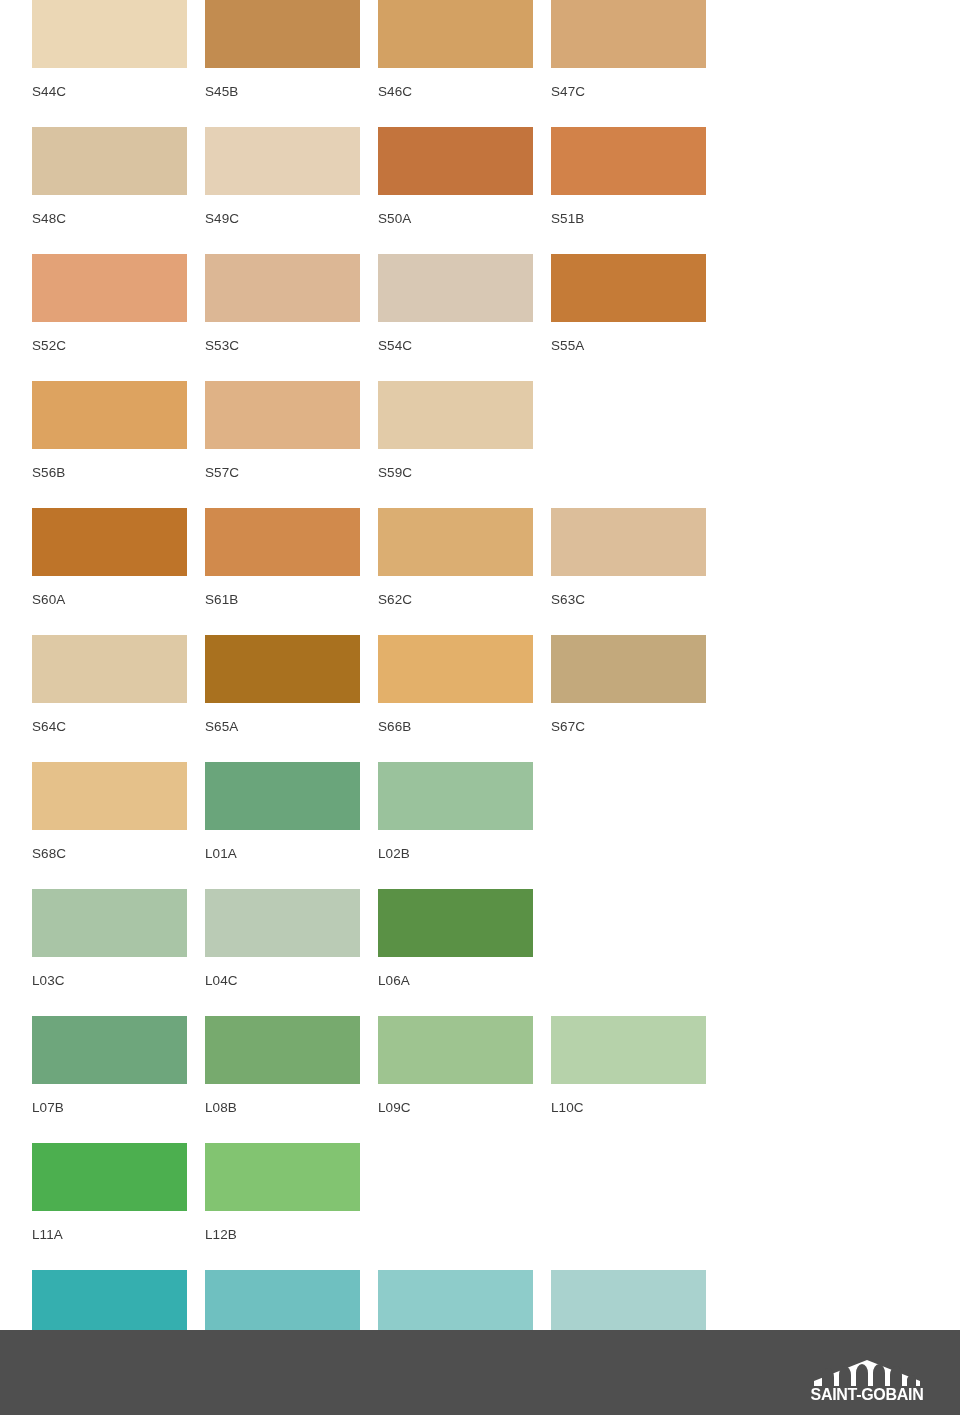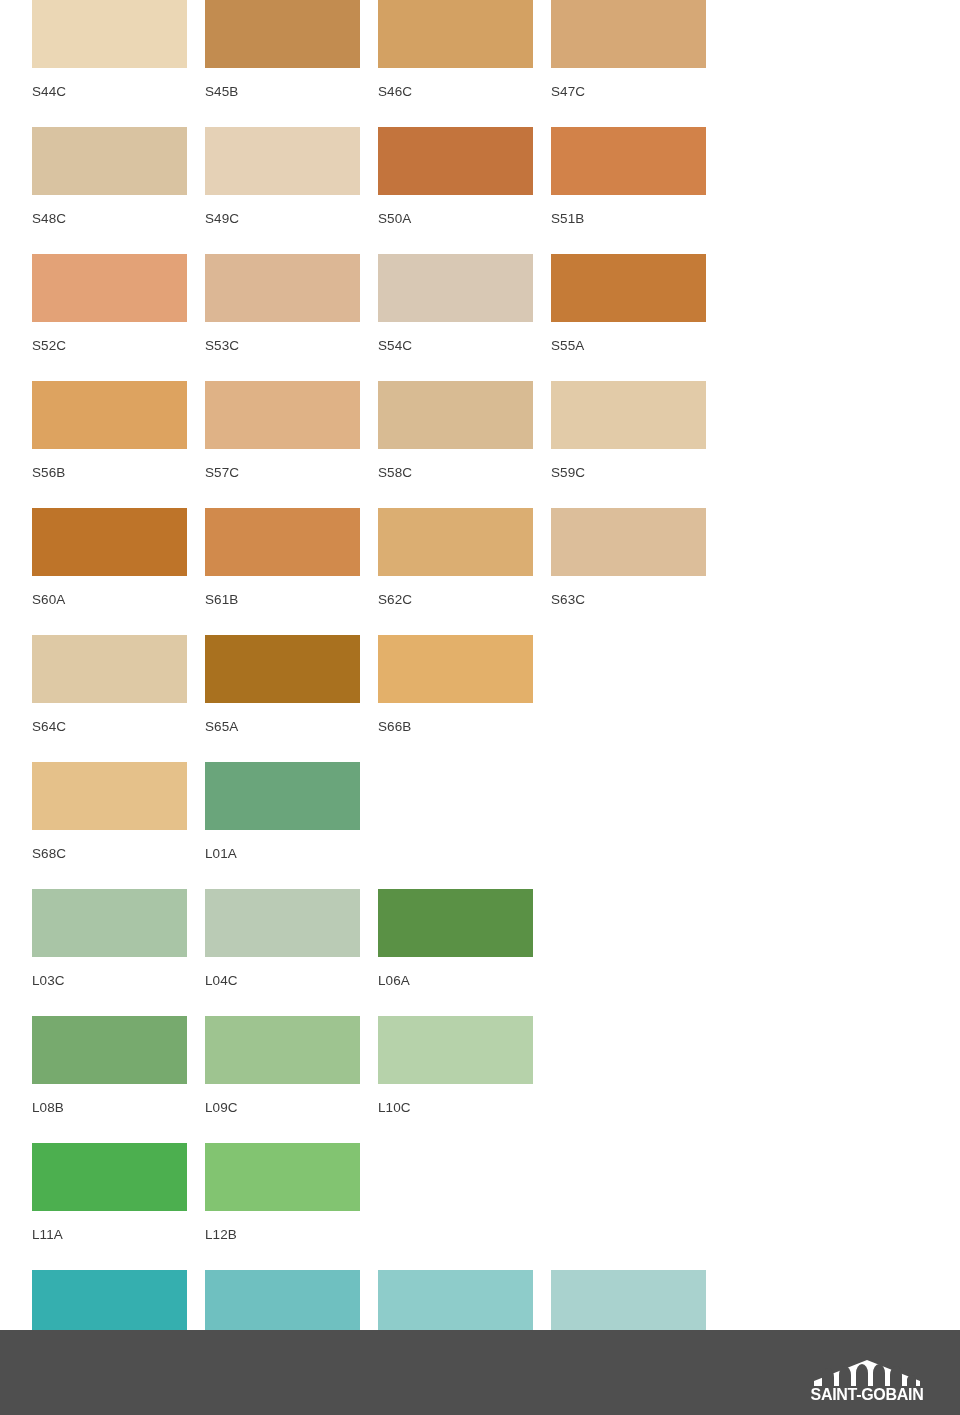--- a/index.html
+++ b/index.html
@@ -145,24 +145,20 @@
     <div class="swatch-row">
       <div class="swatch-cell">
         <span class="swatch-chip" style="background: rgb(221, 163, 96);"></span>
         <span class="swatch-label">S56B</span>
       </div>
       <div class="swatch-cell">
         <span class="swatch-chip" style="background: rgb(223, 178, 134);"></span>
         <span class="swatch-label">S57C</span>
       </div>
       <div class="swatch-cell">
-        <span class="swatch-chip" style="background: rgb(216, 187, 147);"></span>
-        <span class="swatch-label">S58C</span>
-      </div>
-      <div class="swatch-cell">
         <span class="swatch-chip" style="background: rgb(226, 203, 168);"></span>
         <span class="swatch-label">S59C</span>
       </div>
     </div>
     <div class="swatch-row">
       <div class="swatch-cell">
         <span class="swatch-chip" style="background: rgb(190, 116, 41);"></span>
         <span class="swatch-label">S60A</span>
       </div>
       <div class="swatch-cell">
@@ -184,46 +180,58 @@
         <span class="swatch-label">S64C</span>
       </div>
       <div class="swatch-cell">
         <span class="swatch-chip" style="background: rgb(169, 113, 31);"></span>
         <span class="swatch-label">S65A</span>
       </div>
       <div class="swatch-cell">
         <span class="swatch-chip" style="background: rgb(227, 176, 106);"></span>
         <span class="swatch-label">S66B</span>
       </div>
+      <div class="swatch-cell">
+        <span class="swatch-chip" style="background: rgb(195, 169, 124);"></span>
+        <span class="swatch-label">S67C</span>
+      </div>
     </div>
     <div class="swatch-row">
       <div class="swatch-cell">
         <span class="swatch-chip" style="background: rgb(229, 193, 138);"></span>
         <span class="swatch-label">S68C</span>
       </div>
       <div class="swatch-cell">
         <span class="swatch-chip" style="background: rgb(106, 165, 123);"></span>
         <span class="swatch-label">L01A</span>
       </div>
+      <div class="swatch-cell">
+        <span class="swatch-chip" style="background: rgb(154, 194, 156);"></span>
+        <span class="swatch-label">L02B</span>
+      </div>
     </div>
     <div class="swatch-row">
       <div class="swatch-cell">
         <span class="swatch-chip" style="background: rgb(169, 197, 166);"></span>
         <span class="swatch-label">L03C</span>
       </div>
       <div class="swatch-cell">
         <span class="swatch-chip" style="background: rgb(186, 203, 181);"></span>
         <span class="swatch-label">L04C</span>
       </div>
       <div class="swatch-cell">
         <span class="swatch-chip" style="background: rgb(90, 145, 69);"></span>
         <span class="swatch-label">L06A</span>
       </div>
     </div>
     <div class="swatch-row">
+      <div class="swatch-cell">
+        <span class="swatch-chip" style="background: rgb(110, 166, 124);"></span>
+        <span class="swatch-label">L07B</span>
+      </div>
       <div class="swatch-cell">
         <span class="swatch-chip" style="background: rgb(119, 170, 110);"></span>
         <span class="swatch-label">L08B</span>
       </div>
       <div class="swatch-cell">
         <span class="swatch-chip" style="background: rgb(158, 196, 144);"></span>
         <span class="swatch-label">L09C</span>
       </div>
       <div class="swatch-cell">
         <span class="swatch-chip" style="background: rgb(182, 210, 170);"></span>

